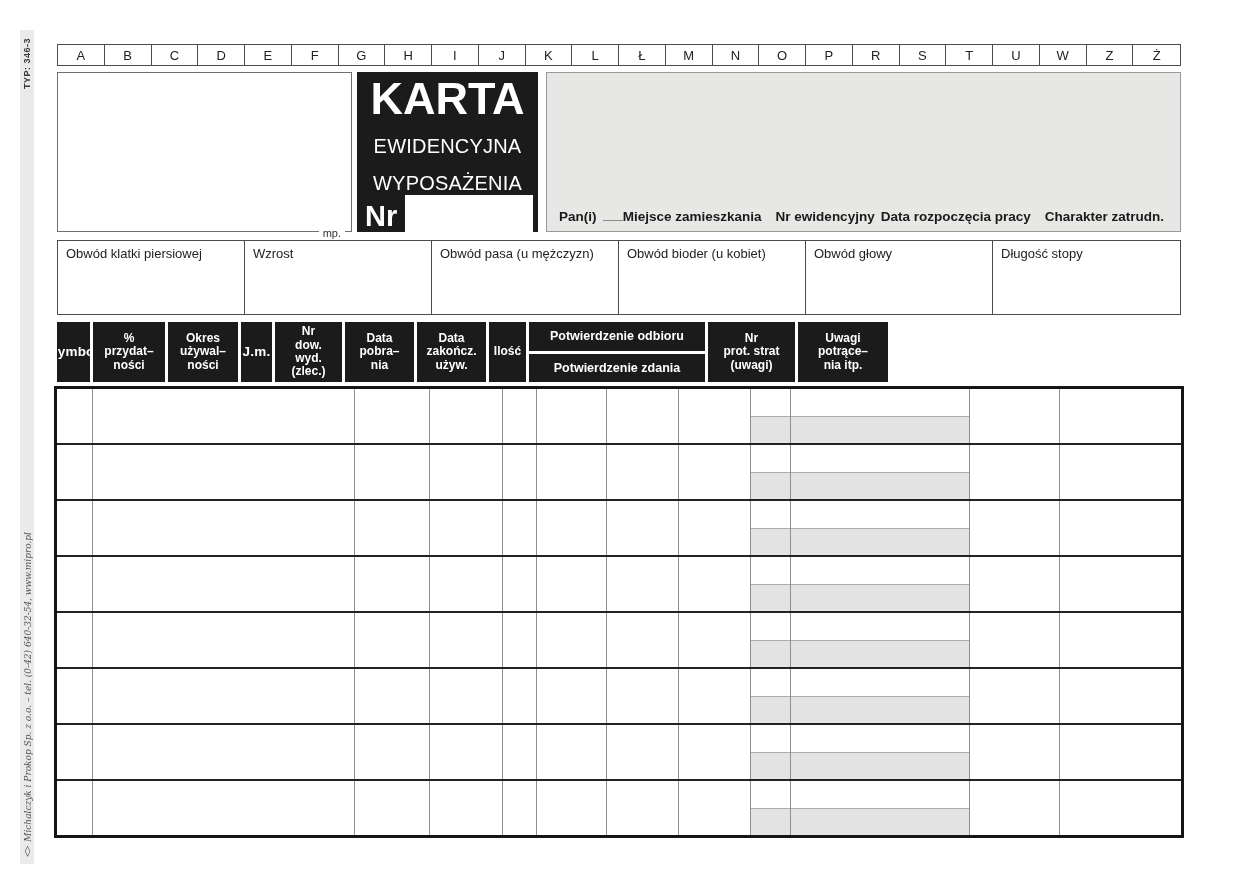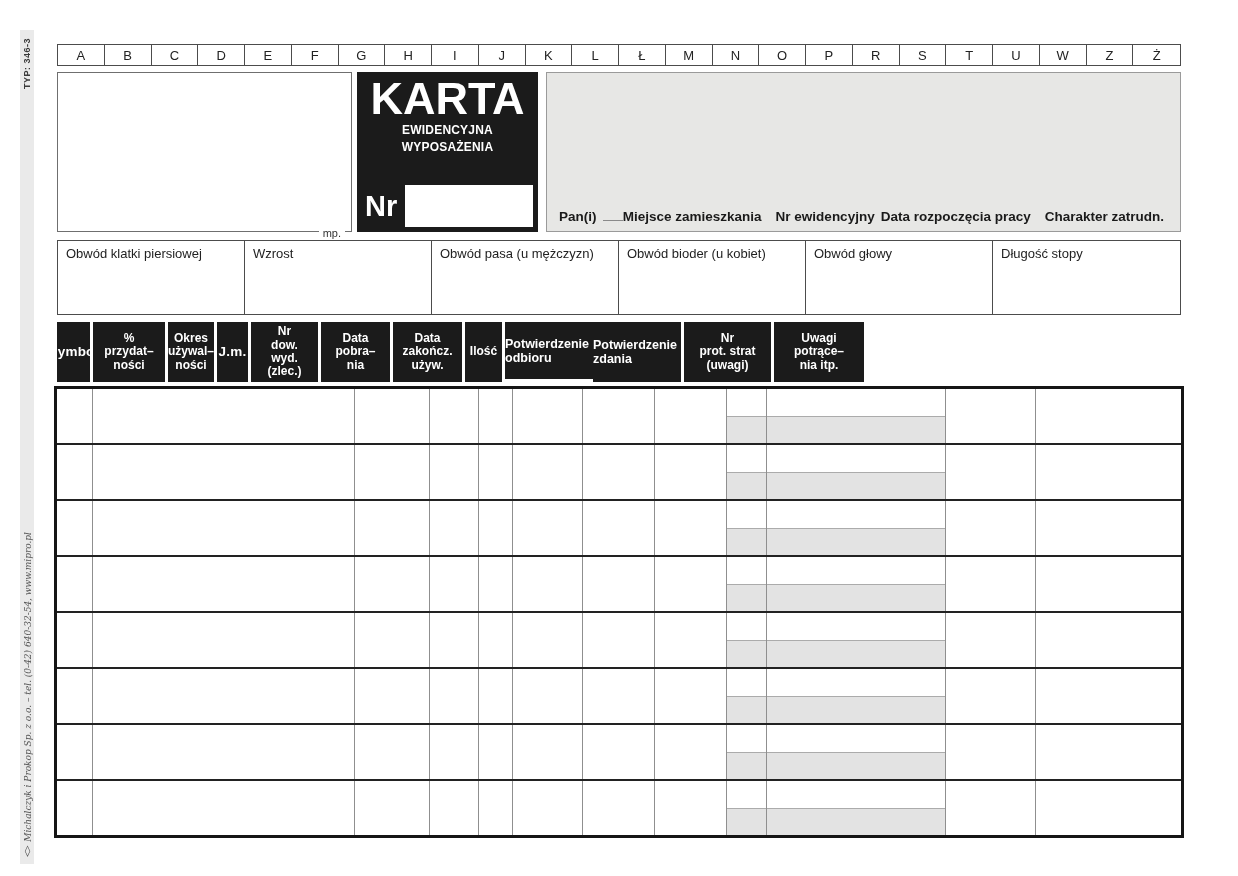--- a/index.html
+++ b/index.html
@@ -23,51 +23,51 @@
   .index-row .tab:last-child{border-right:none;}
 
   
   .header-band{display:flex;margin-top:6px;height:160px;}
   .photo-box{width:295px;box-sizing:border-box;border:1px solid #6f6f6f;background:#fff;position:relative;margin-right:5px;}
   .stamp{position:absolute;right:6px;bottom:-8px;background:#fff;padding:0 4px;font-size:11px;color:#333;}
 
   .title-box{width:181px;box-sizing:border-box;background:#1b1b1b;color:#fff;margin-right:8px;
              display:flex;flex-direction:column;align-items:center;padding:4px 4px 5px 4px;}
   .title-karta{font-size:45px;font-weight:bold;line-height:1.0;letter-spacing:0px;}
-  .title-mid{font-size:12px;font-weight:bold;line-height:1.15;margin-top:3px;letter-spacing:.2px;}
+  .title-mid{font-size:20px;font-weight:normal;line-height:1.15;margin-top:14px;letter-spacing:.2px;}
   .nr-row{margin-top:auto;width:100%;display:flex;align-items:center;}
   .nr-label{font-size:29px;font-weight:bold;padding-left:4px;}
   .nr-value{flex:1;height:42px;background:#fff;margin-left:8px;margin-right:1px;box-sizing:border-box;}
 
   .info-panel{flex:1;box-sizing:border-box;background:#e7e7e5;border:1px solid #9a9a9a;
               display:flex;flex-direction:row;padding:2px 10px 4px 12px;}
   .f-row{flex:1;display:flex;align-items:flex-end;padding-bottom:3px;}
   .f-label{font-size:13.5px;font-weight:bold;white-space:nowrap;margin-right:6px;}
   .f-line{border-bottom:1px solid #8a8a8a;height:1px;margin-bottom:3px;}
   .grow1{flex:1;} .grow2{flex:2.3;} .growA{flex:1;} .growB{flex:2;}
   .f-label.mid{margin-left:8px;}
 
   
   .meas-row{display:grid;grid-template-columns:repeat(6,1fr);height:75px;border:1px solid #4c4c4c;
             box-sizing:border-box;margin-top:8px;}
   .meas-cell{border-right:1px solid #4c4c4c;padding:5px 8px;font-size:13px;color:#222;box-sizing:border-box;}
   .meas-cell:last-child{border-right:none;}
 
   
   .col{box-sizing:border-box;flex:0 0 auto;}
-  .c1{width:36px}.c2{width:262px}.c3{width:75px}.c4{width:49px}.c5{width:34px}.c6{width:70px}
+  .c1{width:36px}.c2{width:262px}.c3{width:75px}.c4{width:73px}.c5{width:34px}.c6{width:70px}
   .c7{width:72px}.c8{width:72px}.c9{width:40px}.c10{width:179px}.c11{width:90px}.c12{width:90px}
 
   .tbl-header{display:flex;height:60px;margin-top:7px;}
   .h-cell{background:#1b1b1b;color:#fff;border-right:3px solid #fff;display:flex;align-items:center;
           justify-content:center;text-align:center;font-size:12px;font-weight:bold;line-height:1.12;
           white-space:pre-line;}
   .h-cell:last-child{border-right:none;}
   .h-cell.big{font-size:13.5px;letter-spacing:.2px;}
-  .split-cell{display:flex;flex-direction:row;background:#fff;}
+  .split-cell{display:flex;flex-direction:column;background:#fff;}
   .split-cell .half{flex:1;background:#1b1b1b;color:#fff;display:flex;align-items:center;justify-content:center;
                     font-size:12.5px;font-weight:bold;}
   .split-cell .half.top{border-bottom:3px solid #fff;box-sizing:border-box;}
 
   .tbl-body{box-sizing:content-box;width:1124px;margin-left:-3px;border:3px solid #151515;margin-top:4px;}
   .b-row{display:flex;height:54px;border-bottom:2px solid #222;}
   .b-row:last-child{border-bottom:none;}
   .b-cell{border-right:1px solid #8f8f8f;height:100%;position:relative;box-sizing:border-box;}
   .b-cell:last-child{border-right:none;}
   .half-shade{position:absolute;left:0;right:0;bottom:0;height:26px;background:#e3e3e3;border-top:1px solid #ababab;}

